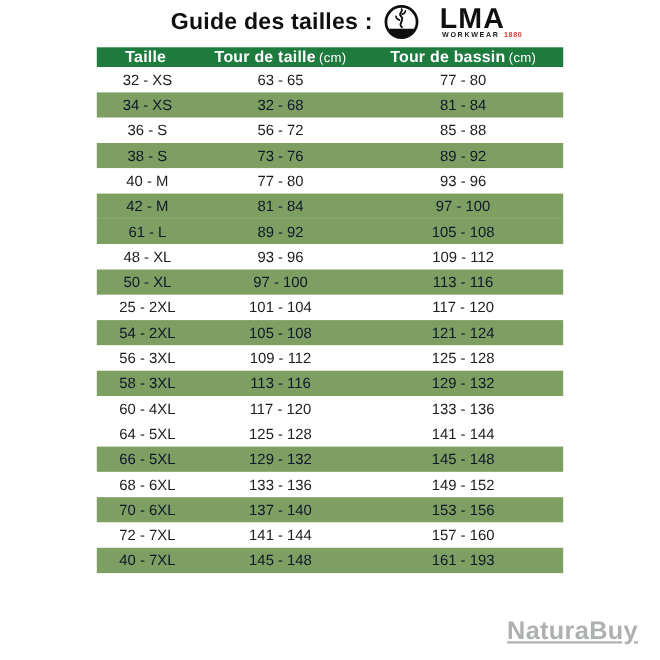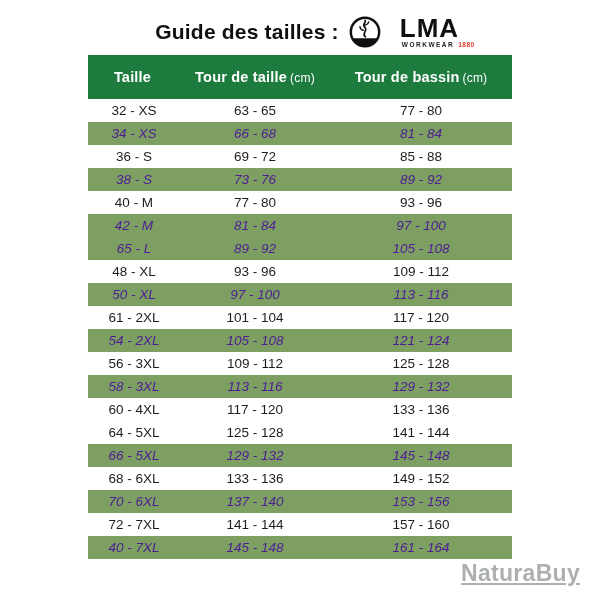--- a/index.html
+++ b/index.html
@@ -14,21 +14,20 @@
     width:600px;height:600px;
     background:#ffffff;
     font-family:"Liberation Sans",sans-serif;
     position:relative;
     overflow:hidden;
   }
   .header{
     display:flex;
     align-items:center;
     justify-content:center;
-    margin-top:12px;
     margin-left:30px;
     gap:9px;
     height:40px;
   }
   .title{
     font-size:21px;
     font-weight:bold;
     color:#0f0f0f;
     letter-spacing:.2px;
     white-space:nowrap;
@@ -62,21 +61,21 @@
   }
   table.size-table{
     border-collapse:collapse;
     table-layout:fixed;
     width:424px;
     margin:3px 0 0 88px;
   }
   table.size-table thead th{
     background:var(--header-green);
     color:#ffffff;
-    height:44px;
+    height:18px;
     font-size:14.5px;
     font-weight:bold;
     text-align:center;
     padding:0;
     letter-spacing:.2px;
   }
   .unit{
     font-size:12px;
     font-weight:normal;
     margin-left:3px;
@@ -85,22 +84,21 @@
     height:23px;
     text-align:center;
     vertical-align:middle;
     font-size:13.5px;
     padding:0;
     color:#1d1d1d;
     background:#ffffff;
   }
   table.size-table tbody tr.green td{
     background:var(--row-green);
-    color:#4c1d95;
-    font-style:italic;
+    color:#0f172a;
   }
   .watermark{
     position:absolute;
     right:20px;
     bottom:13px;
     font-size:23px;
     font-weight:bold;
     letter-spacing:.3px;
     color:var(--watermark-gray);
     z-index:5;
@@ -147,60 +145,60 @@
       </tr>
     </thead>
     <tbody>
         <tr>
           <td>32 - XS</td>
           <td>63 - 65</td>
           <td>77 - 80</td>
         </tr>
         <tr class="green">
           <td>34 - XS</td>
-          <td>66 - 68</td>
+          <td>32 - 68</td>
           <td>81 - 84</td>
         </tr>
         <tr>
           <td>36 - S</td>
-          <td>69 - 72</td>
+          <td>56 - 72</td>
           <td>85 - 88</td>
         </tr>
         <tr class="green">
           <td>38 - S</td>
           <td>73 - 76</td>
           <td>89 - 92</td>
         </tr>
         <tr>
           <td>40 - M</td>
           <td>77 - 80</td>
           <td>93 - 96</td>
         </tr>
         <tr class="green">
           <td>42 - M</td>
           <td>81 - 84</td>
           <td>97 - 100</td>
         </tr>
         <tr class="green">
-          <td>65 - L</td>
+          <td>61 - L</td>
           <td>89 - 92</td>
           <td>105 - 108</td>
         </tr>
         <tr>
           <td>48 - XL</td>
           <td>93 - 96</td>
           <td>109 - 112</td>
         </tr>
         <tr class="green">
           <td>50 - XL</td>
           <td>97 - 100</td>
           <td>113 - 116</td>
         </tr>
         <tr>
-          <td>61 - 2XL</td>
+          <td>25 - 2XL</td>
           <td>101 - 104</td>
           <td>117 - 120</td>
         </tr>
         <tr class="green">
           <td>54 - 2XL</td>
           <td>105 - 108</td>
           <td>121 - 124</td>
         </tr>
         <tr>
           <td>56 - 3XL</td>
@@ -238,20 +236,20 @@
           <td>153 - 156</td>
         </tr>
         <tr>
           <td>72 - 7XL</td>
           <td>141 - 144</td>
           <td>157 - 160</td>
         </tr>
         <tr class="green">
           <td>40 - 7XL</td>
           <td>145 - 148</td>
-          <td>161 - 164</td>
+          <td>161 - 193</td>
         </tr>
       </tbody>
   </table>
 
   <div class="watermark">NaturaBuy</div>
 
 </div>
 
 </body></html>

